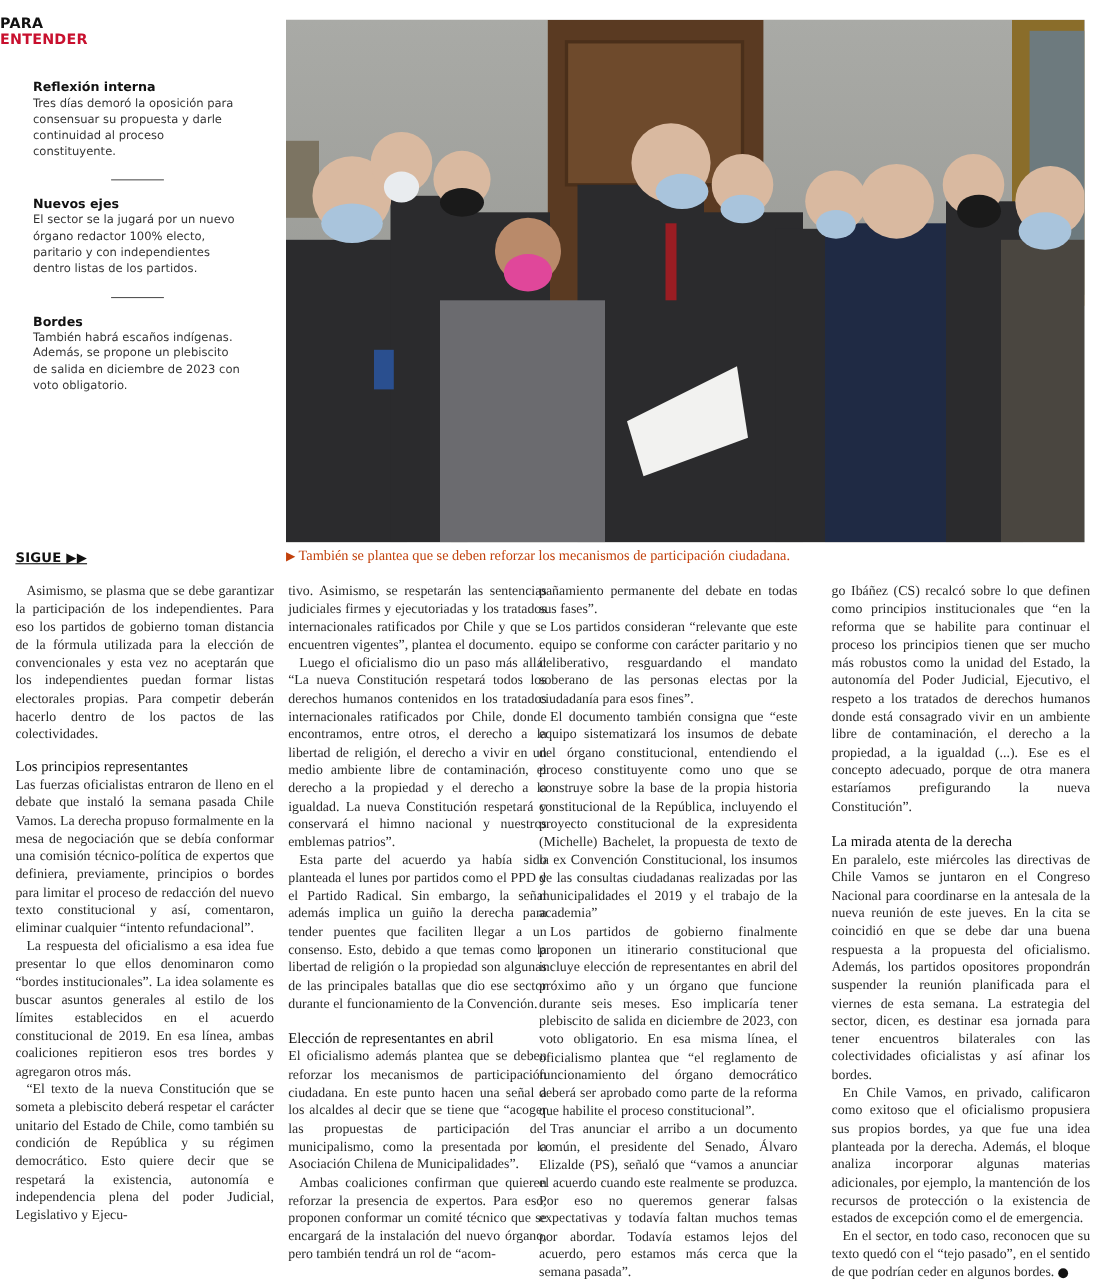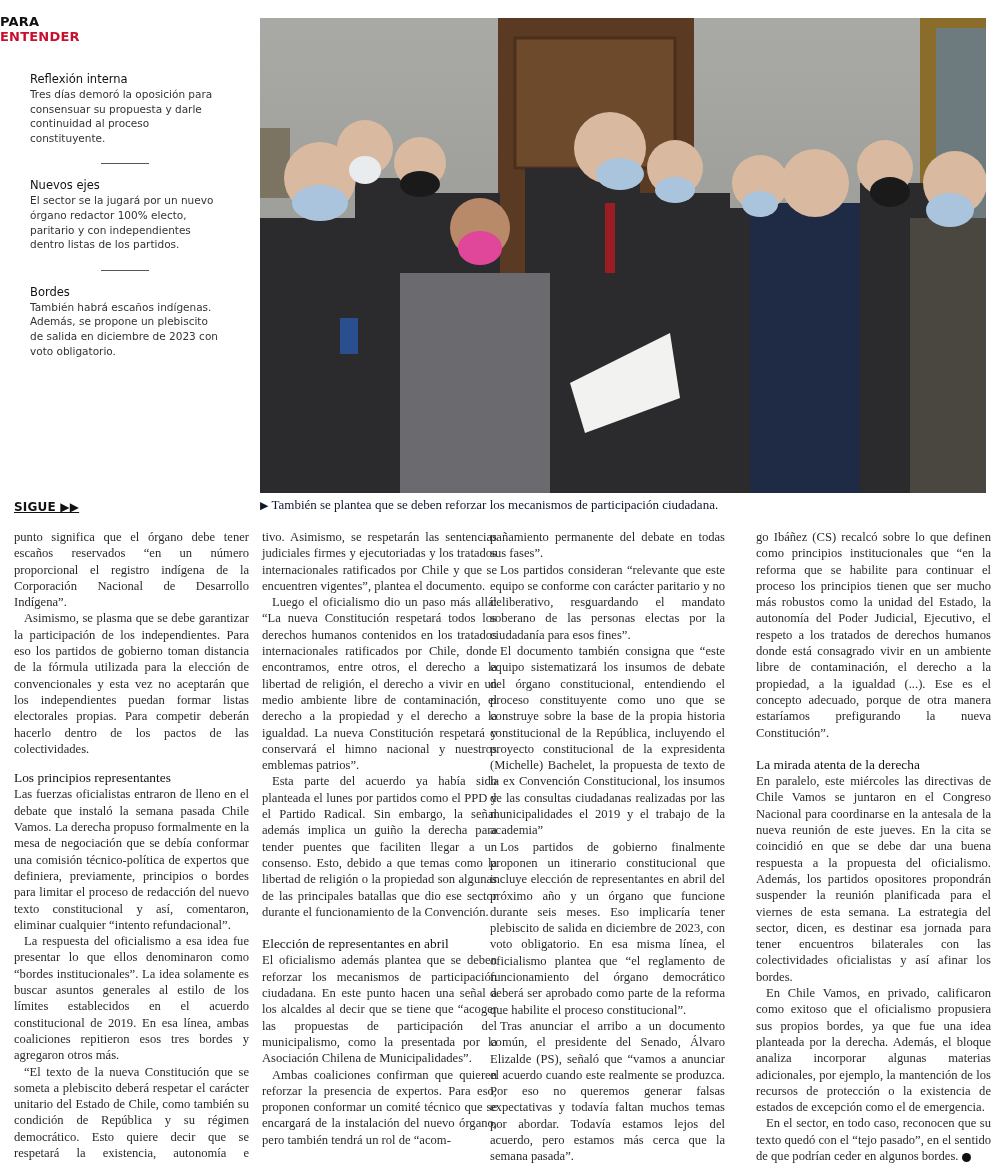--- a/index.html
+++ b/index.html
@@ -2,26 +2,26 @@
 <html><head>
 <meta charset="utf-8">
 <style>
   html, body { margin:0; padding:0; background:#ffffff; }
   body { width:1000px; height:1164px; position:relative; overflow:hidden; color:#222; }
 
   .sidebar { position:absolute; left:0; top:14px; width:250px; text-align:left; font-family:"DejaVu Sans", sans-serif; }
   .kicker-top { font-family:"DejaVu Sans", sans-serif; font-weight:bold; font-size:13px; color:#111; line-height:15px; letter-spacing:0.2px; }
   .kicker-bottom { font-family:"DejaVu Sans", sans-serif; font-weight:bold; font-size:13px; color:#c8102e; line-height:15px; letter-spacing:0.2px; }
   .side-block { margin:0 auto; width:190px; }
-  .side-title { font-weight:normal; font-size:11.5px; color:#111; line-height:15px; margin-top:20px; }
+  .side-title { font-weight:bold; font-size:11.5px; color:#111; line-height:15px; margin-top:20px; }
   .side-text { font-size:10.5px; color:#333; line-height:14.6px; }
   .side-rule { width:48px; height:1px; background:#555; margin:18px auto 0; }
 
   .photo { position:absolute; left:260px; top:18px; width:726px; height:475px; overflow:hidden; background:#9b9c97; }
-  .caption { position:absolute; left:260px; top:497px; font-family:"Liberation Serif", serif; font-size:13px; color:#0f172a; }
+  .caption { position:absolute; left:260px; top:497px; font-family:"Liberation Serif", serif; font-size:13px; color:#c2410c; }
   .caption .tri { font-size:11px; margin-right:3px; }
 
   .sigue { position:absolute; left:14px; top:500px; font-family:"DejaVu Sans", sans-serif; font-weight:bold; font-size:12px; color:#111; letter-spacing:0.2px;text-decoration:underline; }
 
   .col { position:absolute; top:529px; width:235px; font-family:"Liberation Serif", serif; font-size:12.6px; line-height:16.3px; color:#2a2a2a; text-align:justify; hyphens:manual; }
   .col p { margin:0; text-indent:0; }
   .col p.ind { text-indent:10px; }
   .col h3 { font-family:"Liberation Serif", serif; font-weight:normal; font-size:13.4px; color:#111; margin:9px 0 0; line-height:16.3px; }
   .c1 { left:14px; }
   .c2 { left:262px; }
@@ -117,21 +117,20 @@
   </svg>
 </div>
 
 <div class="caption">
   <span class="tri">▶</span><span>También se plantea que se deben reforzar los mecanismos de participación ciudadana.</span>
 </div>
 
 <div class="sigue">SIGUE ▶▶</div>
 
 <div class="col c1">
-  <p>punto significa que el órgano debe tener escaños reservados “en un número proporcional el registro indígena de la Corporación Nacional de Desarrollo Indígena”.</p>
   <p class="ind">Asimismo, se plasma que se debe garantizar la participación de los independientes. Para eso los partidos de gobierno toman distancia de la fórmula utilizada para la elección de convencionales y esta vez no aceptarán que los independientes puedan formar listas electorales propias. Para competir deberán hacerlo dentro de los pactos de las colectividades.</p>
   <h3 style="margin-top:13px">Los principios representantes</h3>
   <p>Las fuerzas oficialistas entraron de lleno en el debate que instaló la semana pasada Chile Vamos. La derecha propuso formalmente en la mesa de negociación que se debía conformar una comisión técnico-política de expertos que definiera, previamente, principios o bordes para limitar el proceso de redacción del nuevo texto constitucional y así, comentaron, eliminar cualquier “intento refundacional”.</p>
   <p class="ind">La respuesta del oficialismo a esa idea fue presentar lo que ellos denominaron como “bordes institucionales”. La idea solamente es buscar asuntos generales al estilo de los límites establecidos en el acuerdo constitucional de 2019. En esa línea, ambas coaliciones repitieron esos tres bordes y agregaron otros más.</p>
   <p class="ind">“El texto de la nueva Constitución que se someta a plebiscito deberá respetar el carácter unitario del Estado de Chile, como también su condición de República y su régimen democrático. Esto quiere decir que se respetará la existencia, autonomía e independencia plena del poder Judicial, Legislativo y Ejecu-</p>
 </div>
 
 <div class="col c2">
   <p>tivo. Asimismo, se respetarán las sentencias judiciales firmes y ejecutoriadas y los tratados internacionales ratificados por Chile y que se encuentren vigentes”, plantea el documento.</p>
   <p class="ind">Luego el oficialismo dio un paso más allá: “La nueva Constitución respetará todos los derechos humanos contenidos en los tratados internacionales ratificados por Chile, donde encontramos, entre otros, el derecho a la libertad de religión, el derecho a vivir en un medio ambiente libre de contaminación, el derecho a la propiedad y el derecho a la igualdad. La nueva Constitución respetará y conservará el himno nacional y nuestros emblemas patrios”.</p>

